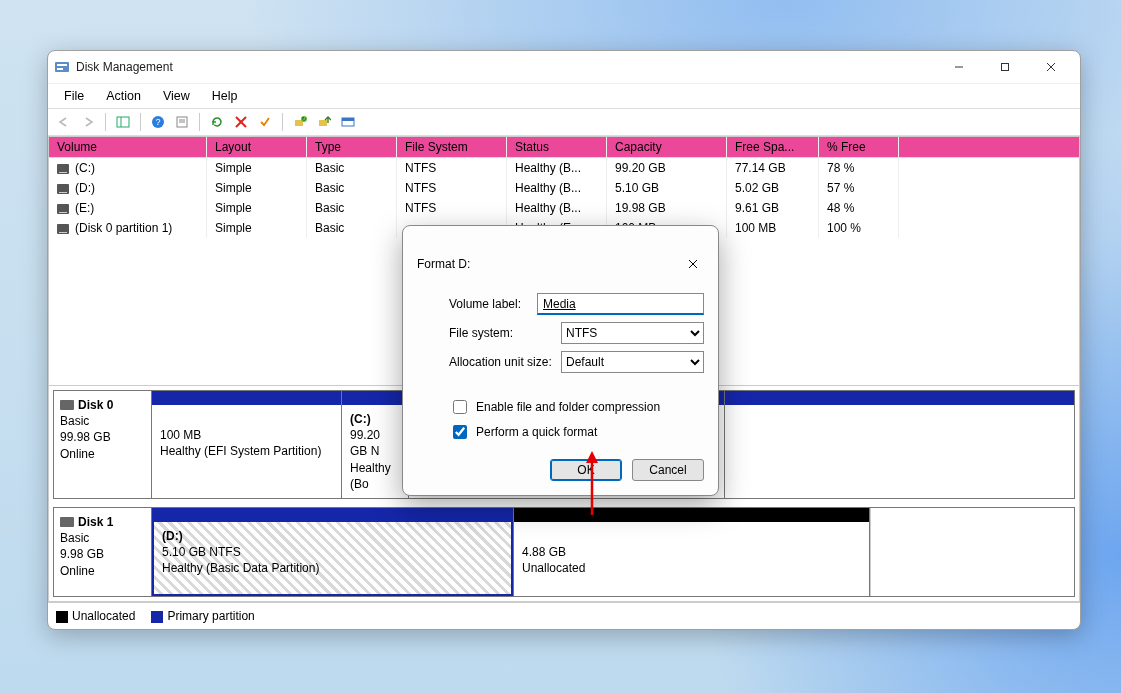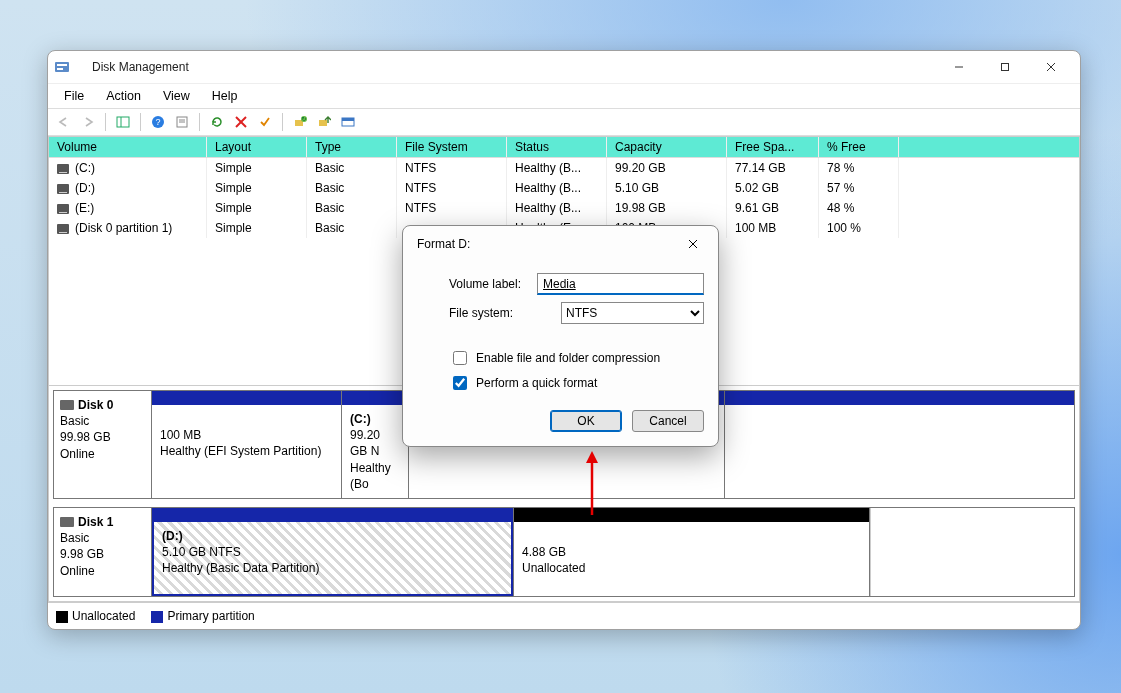--- a/index.html
+++ b/index.html
@@ -4,34 +4,34 @@
 <style>
   * { box-sizing: border-box; font-family: "Segoe UI", Tahoma, sans-serif; }
   body { margin: 0; width: 1121px; height: 693px; background: #c6deee; overflow: hidden; position: relative; }
   .bg-swoop { position: absolute; inset: 0; background:
     radial-gradient(ellipse 900px 500px at 70% 0%, rgba(130,180,240,.8), transparent 60%),
     radial-gradient(ellipse 700px 700px at 100% 80%, rgba(100,160,240,.9), transparent 60%),
     linear-gradient(#cfe3f1, #bedaee); }
   .window { position: absolute; left: 47px; top: 50px; width: 1034px; height: 580px;
     background: #fff; border: 1px solid #a0a0a0; border-radius: 8px; box-shadow: 0 6px 24px rgba(0,0,0,.25);
     display: flex; flex-direction: column; overflow: hidden; }
-  .titlebar { display: flex; align-items: center; height: 32px; padding: 0 6px; font-size: 12px; color: #222; gap: 16px; }
+  .titlebar { display: flex; align-items: center; height: 32px; padding: 0 6px; font-size: 12px; color: #222; }
   .titlebar .title-icon { width: 16px; height: 16px; margin-right: 6px; display:inline-flex; align-items:center; justify-content:center; }
   .titlebar .title { flex: 1; }
   .win-controls { display:flex; }
   .win-btn { width: 46px; height: 32px; display:flex; align-items:center; justify-content:center; color:#333; }
   .menubar { display:flex; gap: 2px; padding: 2px 6px; font-size: 12.5px; border-top:1px solid #eee;text-align:right;}
   .menu-item { padding: 3px 10px; }
   .toolbar { display:flex; align-items:center; gap:4px; padding:3px 6px; border-top:1px solid #ddd; border-bottom:1px solid #ddd; }
   .tb-sep { width:1px; height:18px; background:#ccc; margin:0 3px; }
   .tb-btn { width:20px; height:20px; display:flex; align-items:center; justify-content:center; border:1px solid transparent; }
   .tb-btn.disabled { opacity:.4; }
 
   .volume-table { border:1px solid #ccc; flex: 0 0 250px; overflow:auto; font-size: 12px; }
-  .vt-head { display:flex; background:#5eead4; border-bottom:1px solid #ddd; position:sticky; top:0; }
+  .vt-head { display:flex; background:#ec4899; border-bottom:1px solid #ddd; position:sticky; top:0; }
   .vt-head > div, .vt-row > div { padding:3px 8px; border-right:1px solid #eee; overflow:hidden; white-space:nowrap; text-overflow:ellipsis;}
   .vt-row { display:flex; }
   .c0{width:158px;} .c1{width:100px;} .c2{width:90px;} .c3{width:110px;} .c4{width:100px;} .c5{width:120px;} .c6{width:92px;} .c7{width:80px;}
   .vol-ico { display:inline-block; width:12px; height:10px; background:#555; border-radius:1px; margin-right:6px; position:relative; vertical-align:middle;}
   .vol-ico::after{content:""; position:absolute; left:2px; right:2px; bottom:1px; height:1px; background:#ccc;}
 
   .disk-pane { flex:1; overflow:auto; border:1px solid #ccc; border-top:none; padding:4px 4px 0 4px;}
   .disk-row { display:flex; border:1px solid #777; margin-bottom:8px; min-height:90px;}
   .disk-label { width:98px; border-right:1px solid #777; padding:6px 6px; font-size:12px; line-height:1.35;}
   .disk-label b{display:flex; align-items:center; gap:4px;}
@@ -44,21 +44,21 @@
   .pt-unalloc{ background:#000;}
   .part-body { flex:1; padding:6px 8px; font-size:12px; line-height:1.35;}
   .hatched .part-body { background: repeating-linear-gradient(45deg,#fff,#fff 4px,#d9d9d9 4px,#d9d9d9 7px); border:2px solid #1526a9; border-top:none;}
 
   .legend { padding:6px 8px; font-size:12px; border-top:1px solid #ccc; display:flex; gap:16px; align-items:center;}
   .leg-sw{width:12px; height:12px; display:inline-block; margin-right:4px; vertical-align:middle;}
 
   
   .dialog { position:absolute; left:402px; top:225px; width:317px; background:#fdfdfd;
     border:1px solid #888; border-radius:8px; box-shadow:0 10px 30px rgba(0,0,0,.35); font-size:12px;}
-  .dialog .dlg-title { display:flex; align-items:center; padding:7px 12px 7px 14px; }
+  .dialog .dlg-title { display:flex; align-items:center; padding:7px 12px 7px 14px;margin-top:20px; }
   .dialog .dlg-title span{flex:1;}
   .dlg-close{width:26px; height:22px; display:flex; align-items:center; justify-content:center; border-radius:3px;}
   .dlg-body{ padding: 4px 14px 6px 14px; margin-left: 32px;}
   .field-row{display:flex; align-items:center; margin:7px 0;}
   .field-row label{width:112px;}
   .field-row input[type=text]{flex:1; height:22px; border:1px solid #888; border-bottom:2px solid #0067c0; padding:2px 5px; font-size:12px; outline:none;text-decoration:underline;}
   .field-row select{flex:1; height:22px; border:1px solid #888; font-size:12px; background:#fff;}
   .chk-row{display:flex; align-items:center; gap:6px; margin:5px 0;}
   .chk-row input{accent-color:#0067c0; width:14px; height:14px;}
   .dlg-sep{height:12px;}
@@ -313,20 +313,24 @@
   </div>
   <div class="dlg-body">
     <div class="field-row">
       <label>Volume label:</label>
       <input type="text" value="Media" style="">
     </div>
     <div class="field-row">
       <label>File system:</label>
       <select><option>NTFS</option></select>
     </div>
+    <div class="field-row">
+      <label>Allocation unit size:</label>
+      <select><option>Default</option></select>
+    </div>
     <div class="dlg-sep"></div>
     <div class="chk-row">
       <input type="checkbox" style="">
       <span>Enable file and folder compression</span>
     </div>
     <div class="chk-row">
       <input type="checkbox" checked="" style="">
       <span>Perform a quick format</span>
     </div>
   </div>

